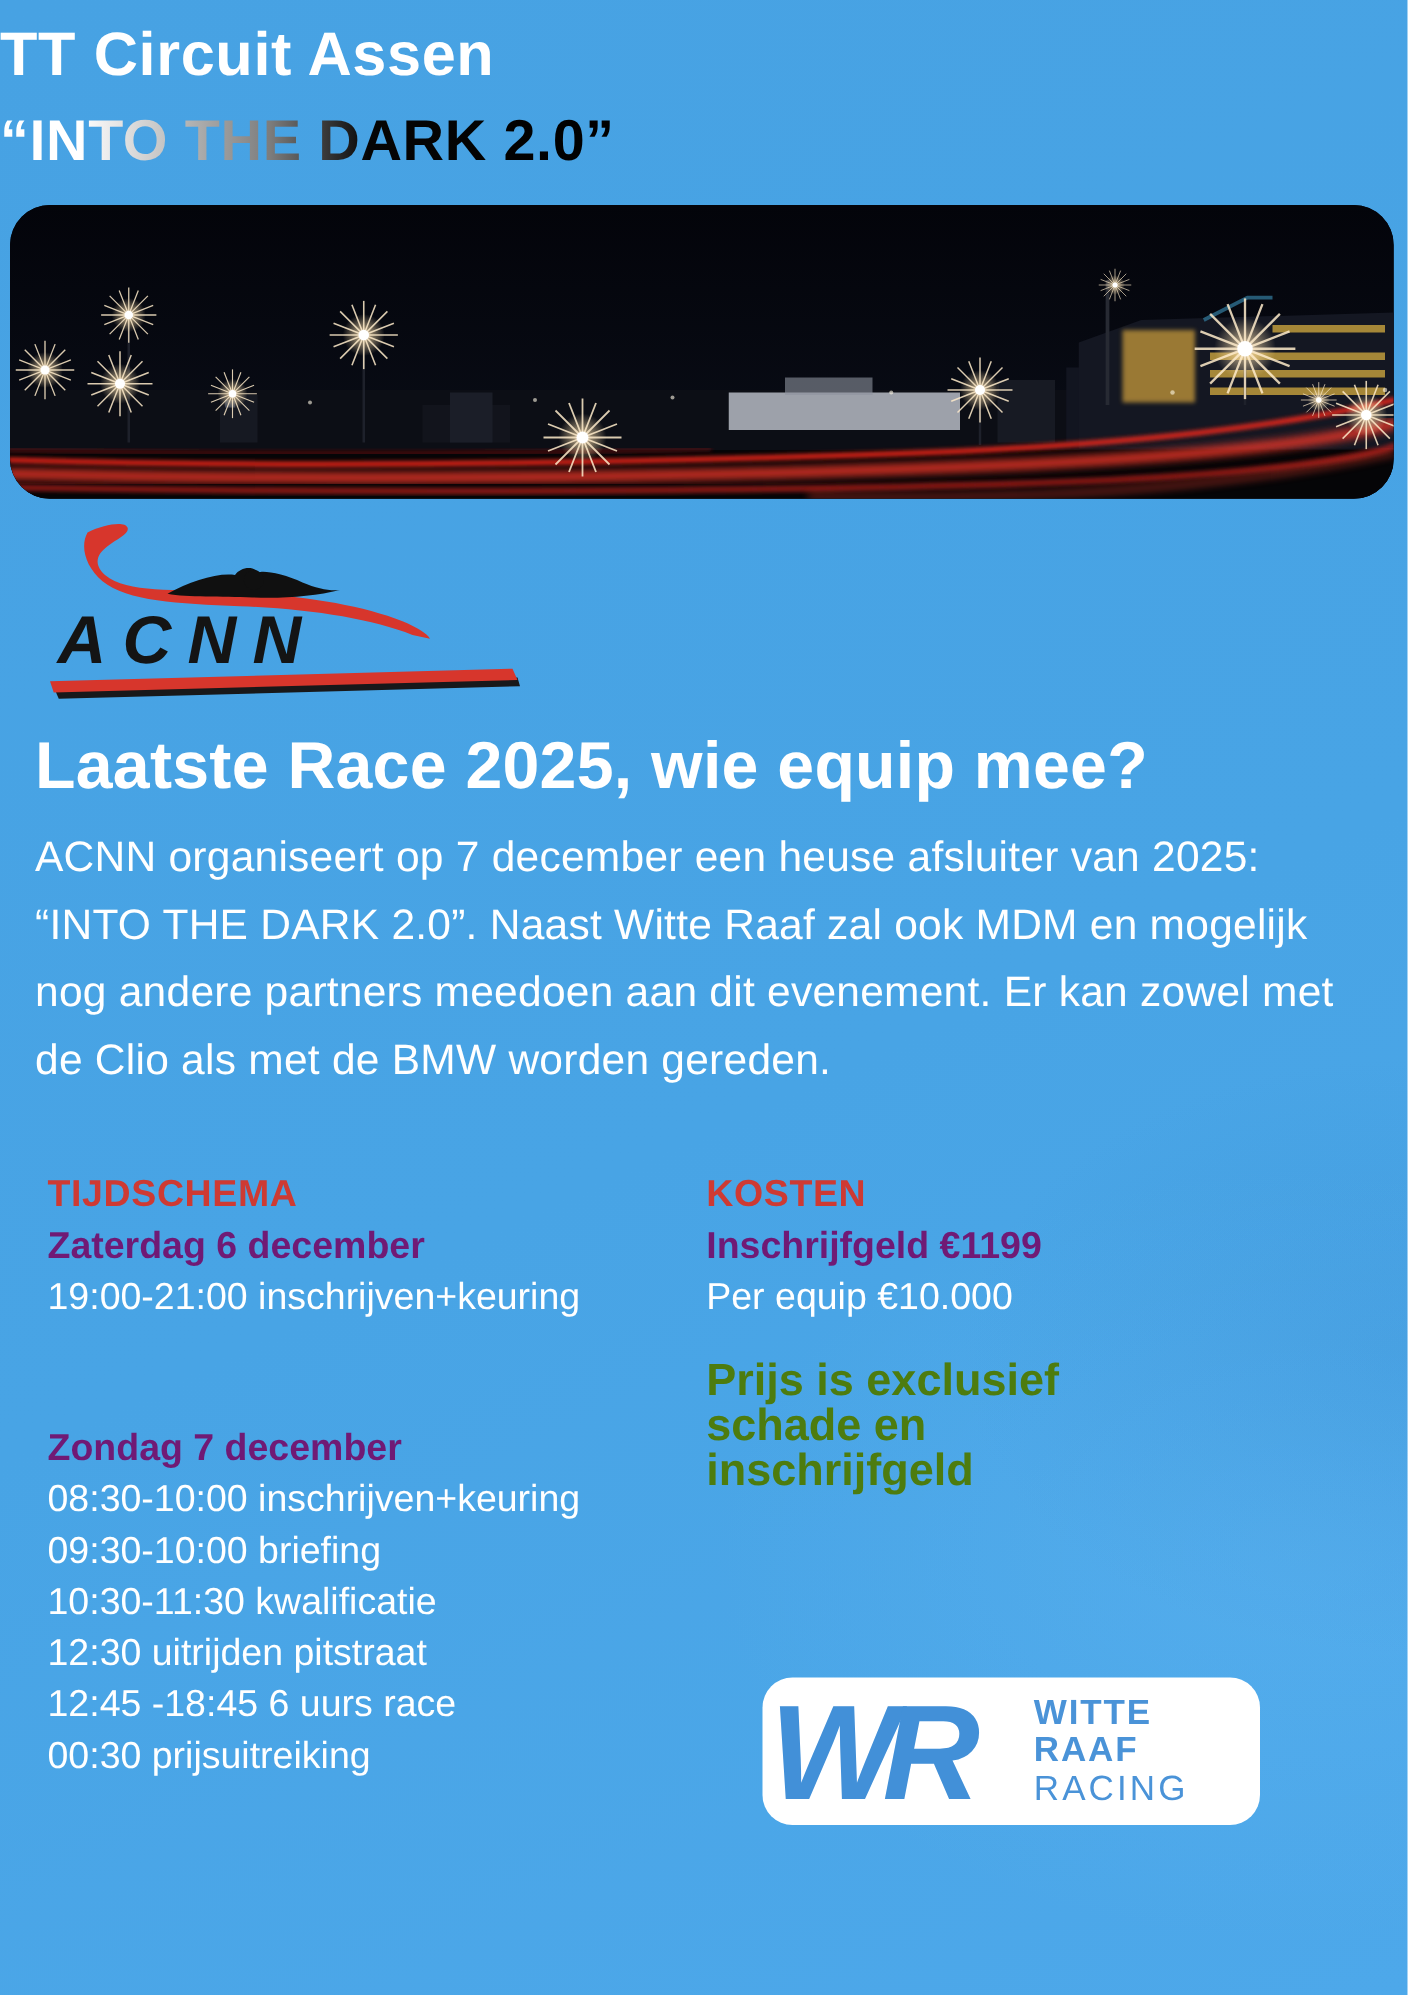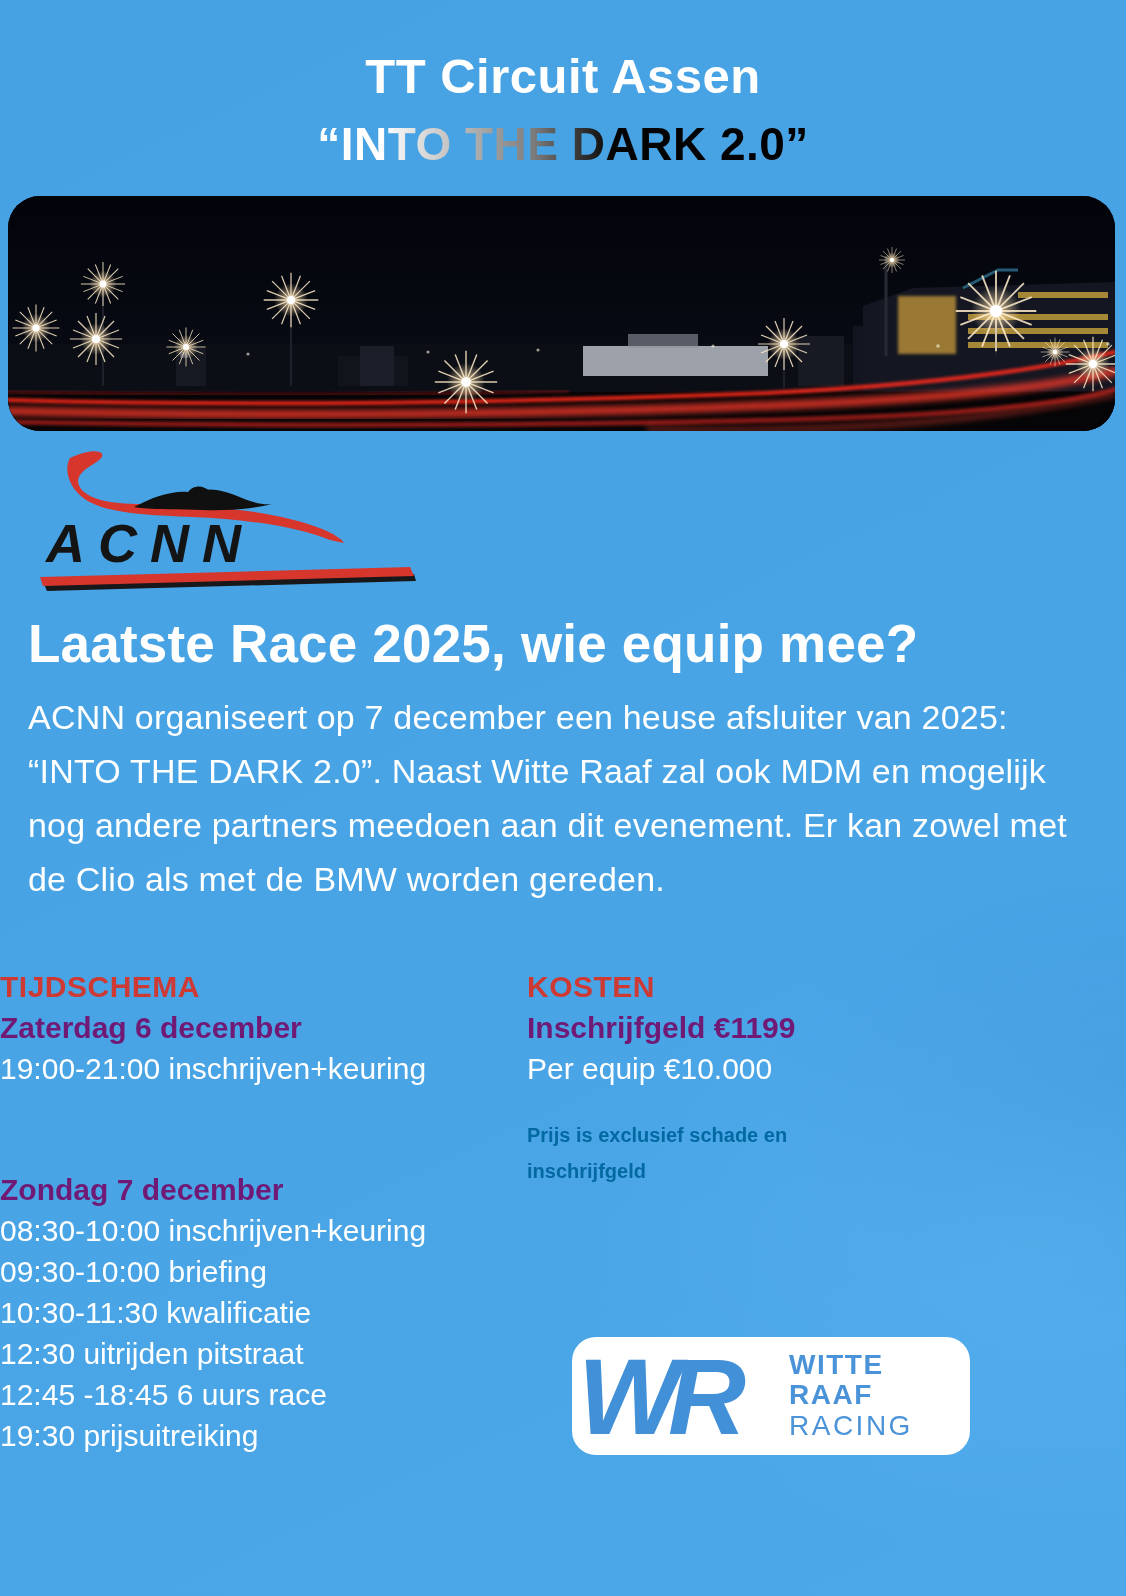--- a/index.html
+++ b/index.html
@@ -4,21 +4,21 @@
 <style>
   html,body{margin:0;padding:0;}
   body{
     width:1126px;height:1596px;overflow:hidden;position:relative;
     font-family:"Liberation Sans","DejaVu Sans",sans-serif;
     background:
       radial-gradient(780px 520px at 92% 78%, rgba(120,200,255,.18), rgba(120,200,255,0) 60%),
       radial-gradient(600px 400px at 100% 68%, rgba(40,120,190,.18), rgba(40,120,190,0) 60%),
       linear-gradient(155deg,#47a2e3 0%,#48a4e5 55%,#4da8ea 100%);
   }
-  .header{ text-align:center; padding-top:48px; }
+  .header{ padding-top:16px; }
   .title{
     color:#ffffff; font-size:49px; font-weight:800; letter-spacing:.5px; line-height:1.15;
   }
   .subtitle{
     display:inline-block; margin-top:13px; font-size:46px; font-weight:800; letter-spacing:.5px;
     background:linear-gradient(90deg,#ffffff 0%,#ffffff 13%,#d0d0d0 24%,#a5a5a5 34%,#7c7c7c 44%,#3f3f3f 52%,#050505 60%,#000 100%);
     -webkit-background-clip:text; background-clip:text; color:transparent;
   }
   .photo{
     position:relative; margin:25px 11px 0 8px; height:235px;
@@ -28,27 +28,27 @@
 
   .acnn{ margin:14px 0 0 22px; width:410px; height:148px; }
 
   .h2{
     color:#ffffff; font-size:53px; font-weight:800; margin:16px 28px 0; letter-spacing:.2px;
   }
   .para{
     color:#ffffff; font-size:34px; line-height:54px; margin:16px 30px 0 28px; letter-spacing:.2px;
   }
 
-  .cols{ display:grid; grid-template-columns:527px auto; margin-top:60px; }
+  .cols{ display:grid; grid-template-columns:527px auto; padding-left:38px; margin-top:60px; }
   .section-h{ color:#ce3a33; font-size:30px; font-weight:800; line-height:41px; letter-spacing:.5px; }
   .bline{ color:#701a75; font-size:30px; font-weight:800; line-height:41px; }
   .rline{ color:#ffffff; font-size:30px; font-weight:400; line-height:41px; }
   .day2{ margin-top:80px; }
   .note{
-    color:#0369a1; font-size:20px; font-weight:800; line-height:36px;
+    color:#4d7c0f; font-size:36px; font-weight:800; line-height:36px;
     margin-top:28px; width:380px;
   }
   .wr-box{
     margin-top:148px; margin-left:45px; width:398px; height:118px; background:#ffffff;
     border-radius:24px; display:flex; align-items:center; box-sizing:border-box;
     padding:0 16px 0 12px; gap:25px;
   }
   .wr-mono{ width:180px; height:100px; flex:0 0 auto; }
   .wr-text{ display:flex; flex-direction:column; justify-content:center; color:#4a93d8; }
   .wr-b{ font-size:28px; font-weight:800; line-height:30px; letter-spacing:1.5px; }
@@ -185,21 +185,21 @@
       <div class="bline">Zaterdag 6 december</div>
       <div class="rline">19:00-21:00 inschrijven+keuring</div>
     </div>
     <div class="day2">
       <div class="bline">Zondag 7 december</div>
       <div class="rline">08:30-10:00 inschrijven+keuring</div>
       <div class="rline">09:30-10:00 briefing</div>
       <div class="rline">10:30-11:30 kwalificatie</div>
       <div class="rline">12:30 uitrijden pitstraat</div>
       <div class="rline">12:45 -18:45 6 uurs race</div>
-      <div class="rline">19:30 prijsuitreiking</div>
+      <div class="rline">00:30 prijsuitreiking</div>
     </div>
   </div>
 
   <div>
     <div class="section-h">KOSTEN</div>
     <div class="bline">Inschrijfgeld €1199</div>
     <div class="rline">Per equip €10.000</div>
     <div class="note">Prijs is exclusief schade en inschrijfgeld</div>
 
     <div class="wr-box">

